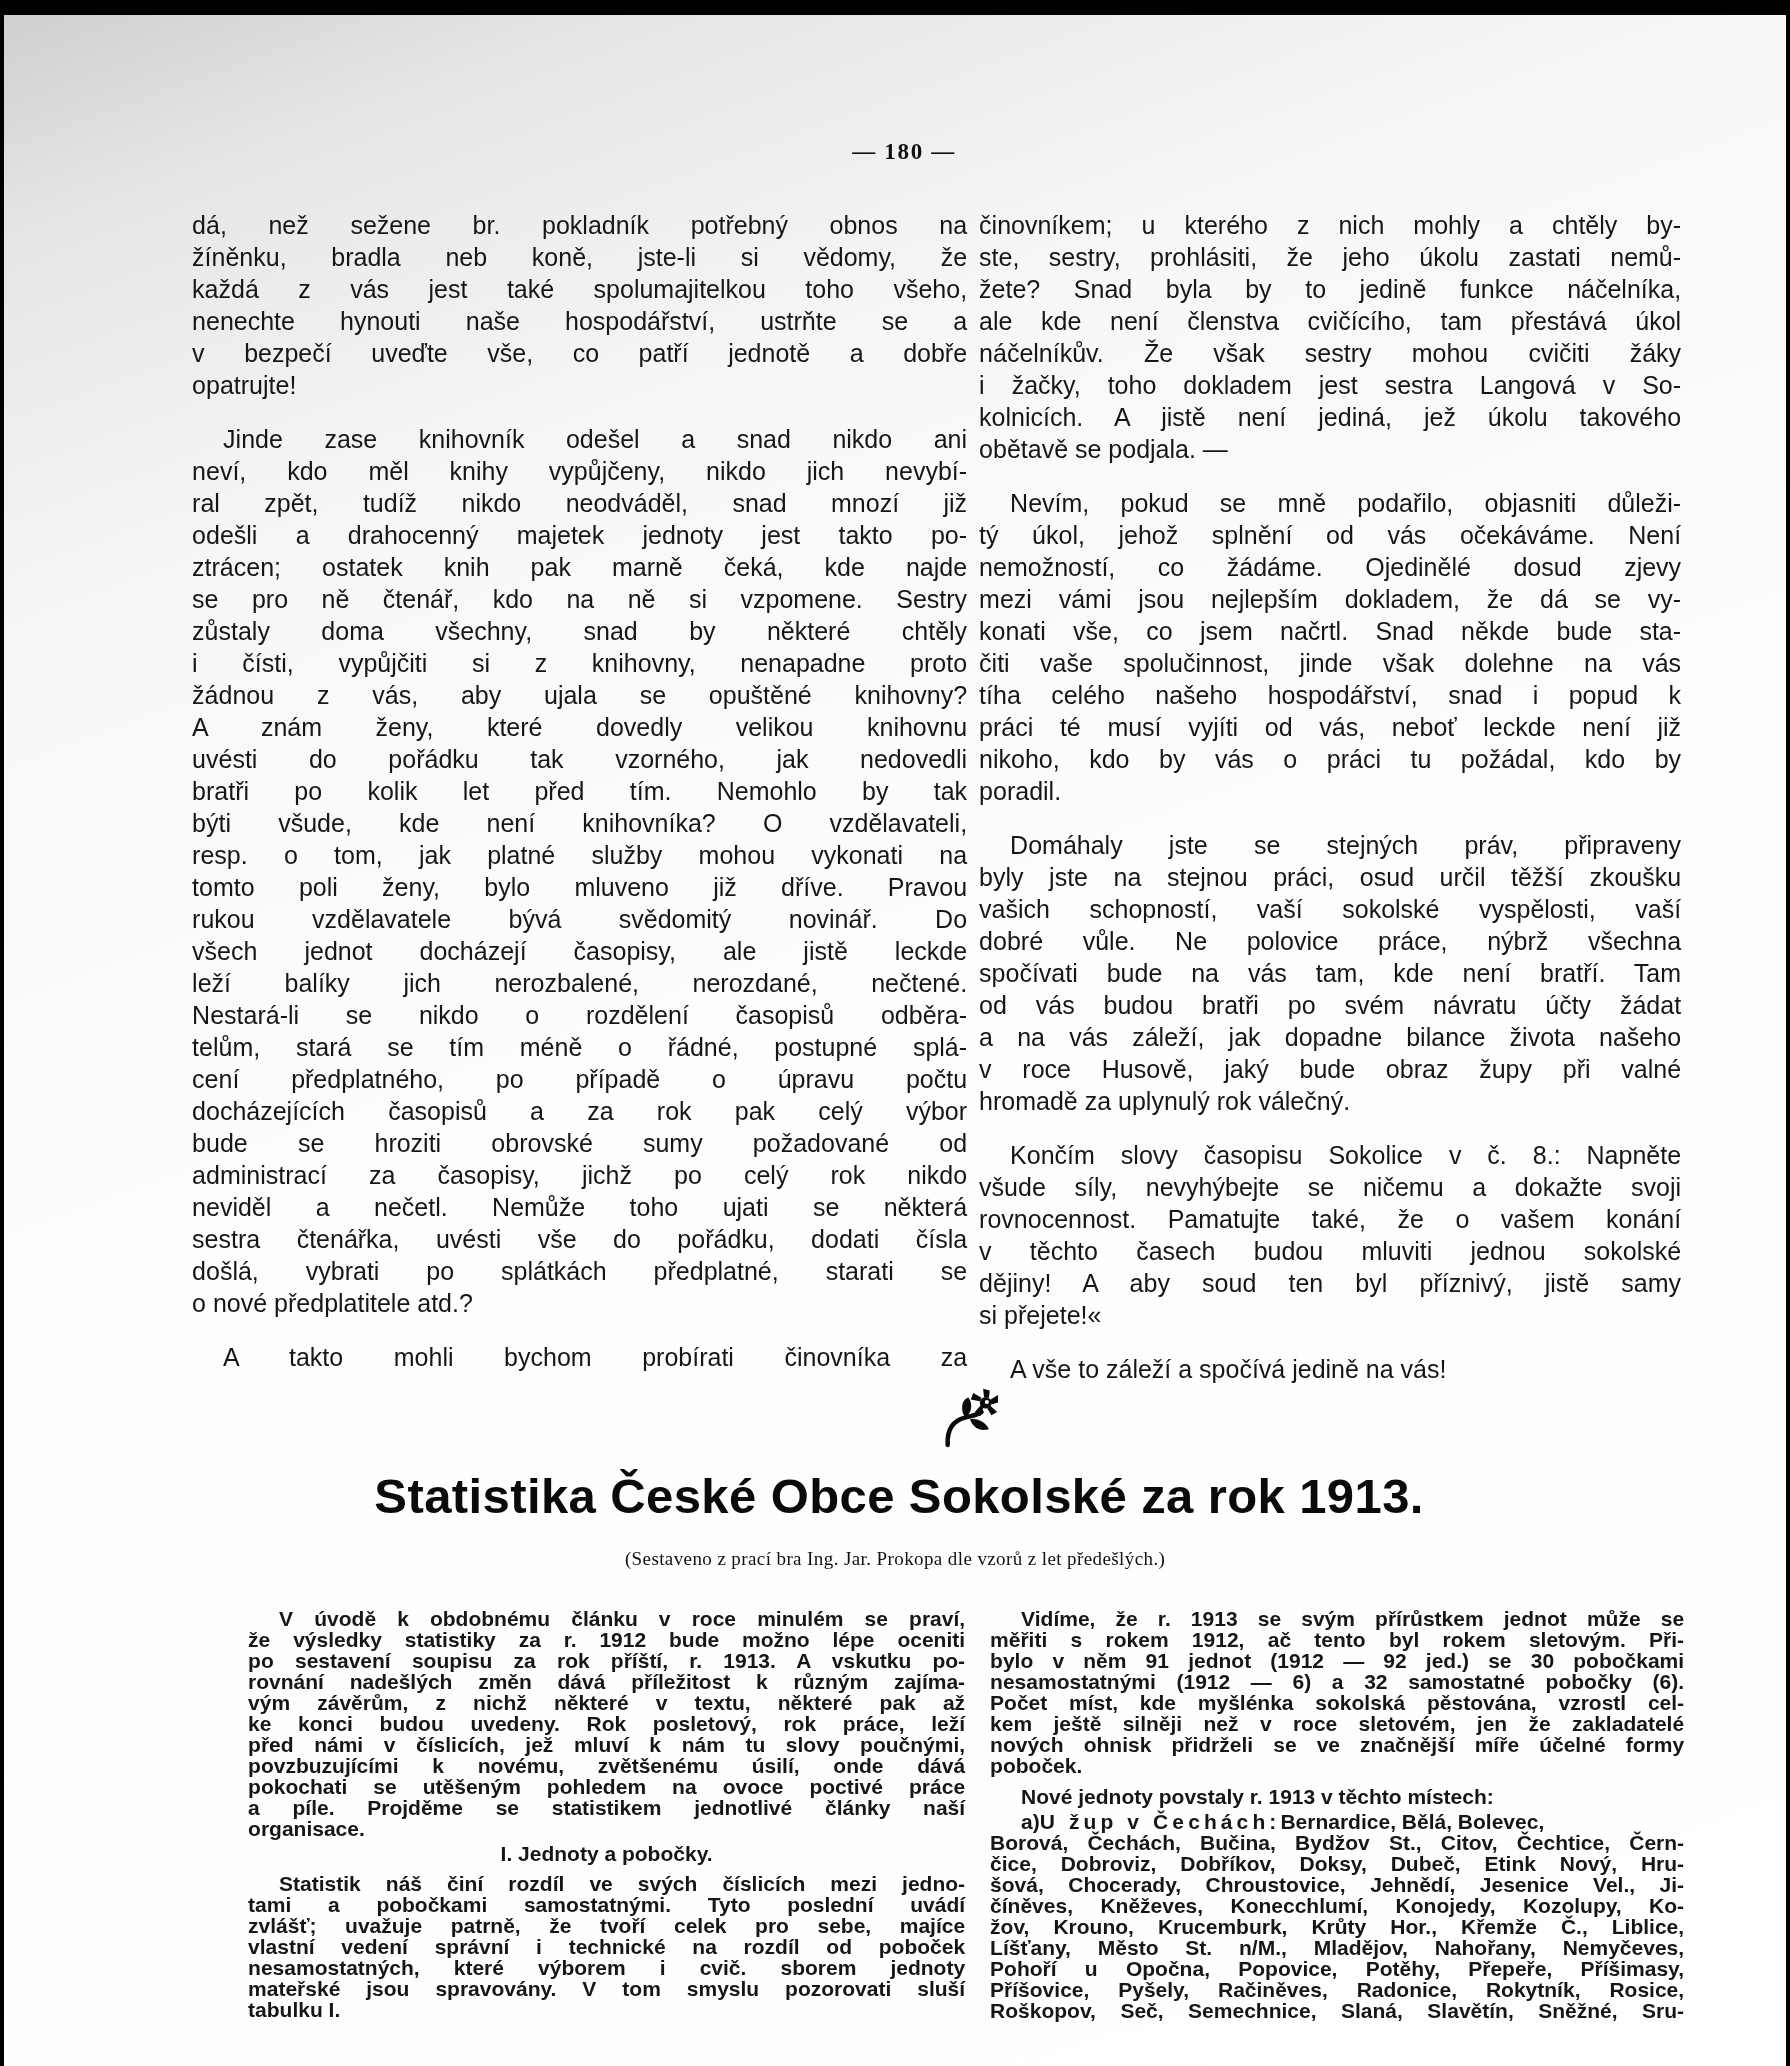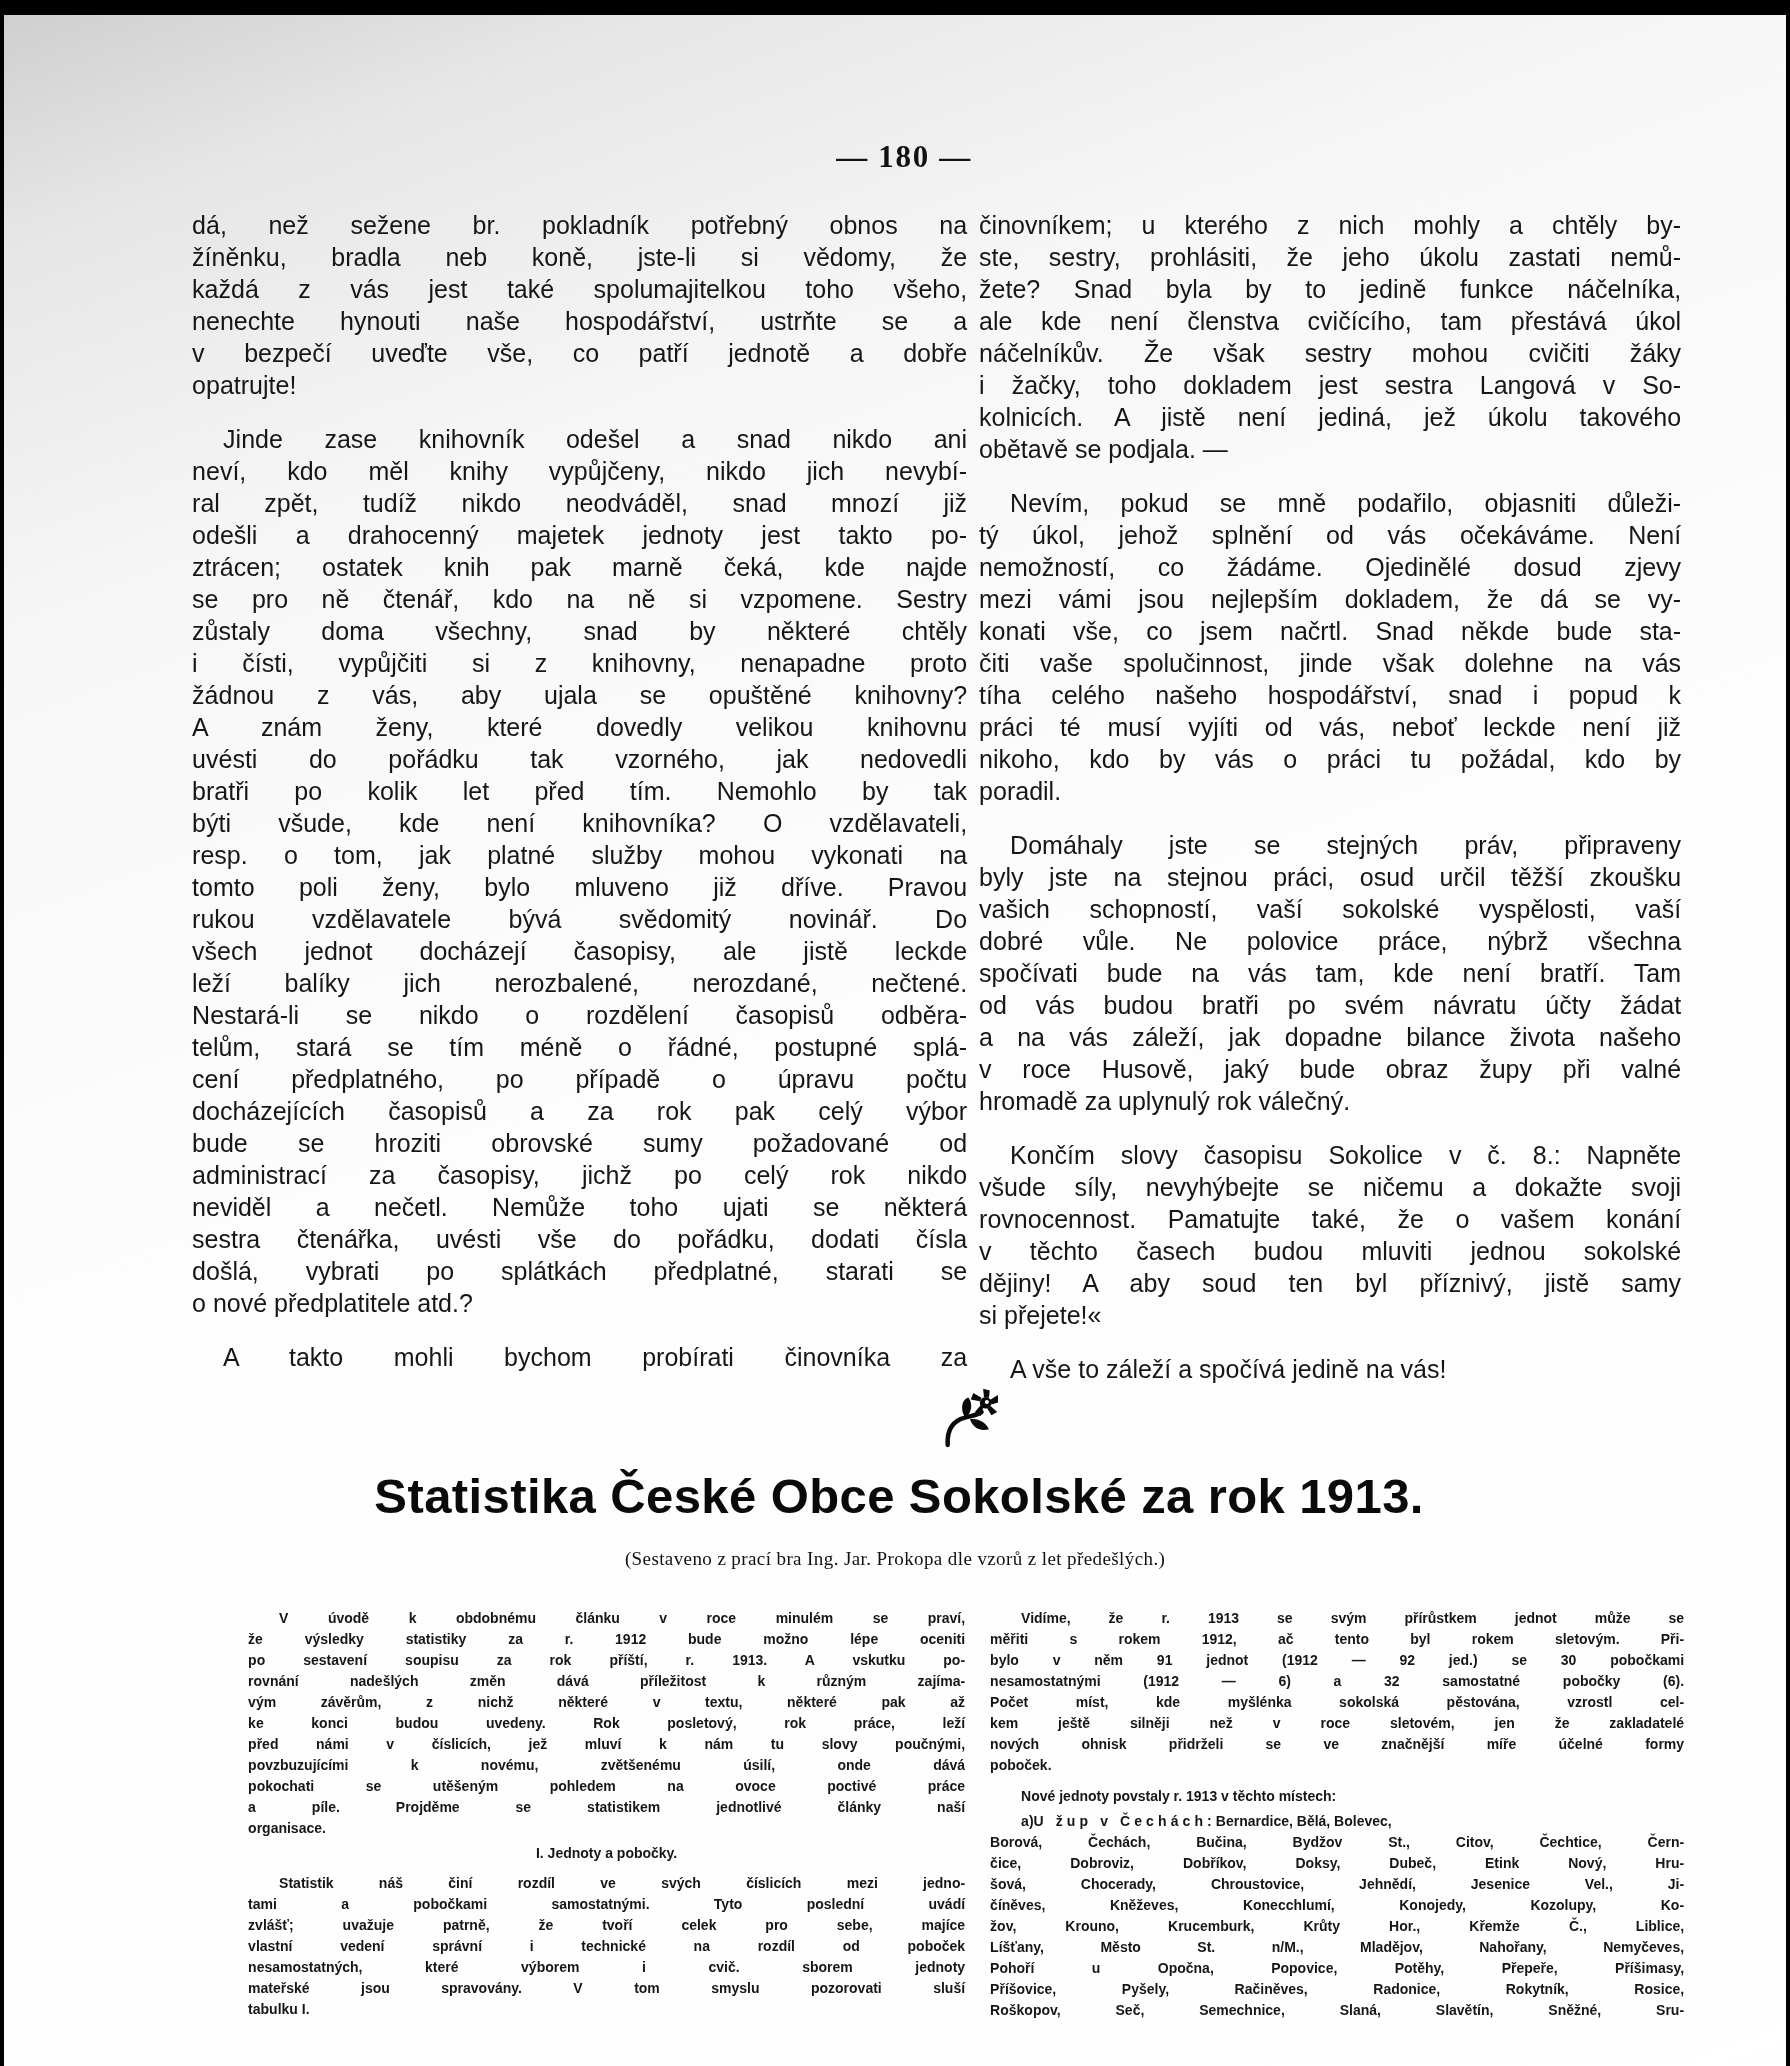--- a/index.html
+++ b/index.html
@@ -7,21 +7,21 @@
     width: 1790px; height: 2274px; background: #000;
     position: relative; overflow: hidden;
   }
   .paper {
     position: absolute; left: 4.1px; top: 14.5px; width: 1782px; height: 2243px;
     background: linear-gradient(160deg, #cfcfcf 0%, #e6e6e6 8%, #f7f7f7 22%, #fdfdfd 45%, #ffffff 100%);
     border-bottom-right-radius: 16.5px;
   }
   .page-number {
     position: absolute; left: 18px; right: 0; top: 124px; text-align: center;
-    font-family: "Liberation Serif", serif; font-weight: bold; font-size: 31px; color: #111;
+    font-family: "Liberation Serif", serif; font-weight: bold; font-size: 23px; color: #111;
     letter-spacing: 1.7px;
   }
   .col {
     position: absolute; color: #161616;
     font-family: "Liberation Sans", sans-serif;
     text-align: justify; hyphens: manual;
   }
   .upper { font-size: 25px; line-height: 32px; font-stretch: condensed; }
   .upper .line, .lower .line { display: block; text-align-last: justify; white-space: nowrap; overflow: visible; }
   .upper .line.last, .lower .line.last { text-align-last: left; }
@@ -35,21 +35,21 @@
   .ornament { position: absolute; left: 928px; top: 1368px; width: 66px; height: 66px; }
   .article-title {
     position: absolute; left: 8px; right: 0; top: 1453px; text-align: center;
     font-family: "Liberation Sans", sans-serif; font-weight: bold; font-size: 49px;
     color: #0a0a0a; letter-spacing: 0.4px;
   }
   .article-subtitle {
     position: absolute; left: 0; right: 0; top: 1533px; text-align: center;
     font-family: "Liberation Serif", serif; font-size: 19px; color: #111; letter-spacing: 0.4px;
   }
-  .lower { font-size: 14px; line-height: 21px; font-weight: bold; }
+  .lower { font-size: 21px; line-height: 21px; font-weight: bold; }
   .col-left-lower { left: 244px; top: 1593px; width: 717px; }
   .col-right-lower { left: 986px; top: 1593px; width: 694px; }
   .section-heading {
     display: block; text-align: right; text-align-last: center; font-weight: bold;
     margin: 1.7px 0 9px 0;
   }
   .lower .para + .para { margin-top: 10.7px; }
   .spaced { letter-spacing: 4.1px; }
 </style>
 </head>

